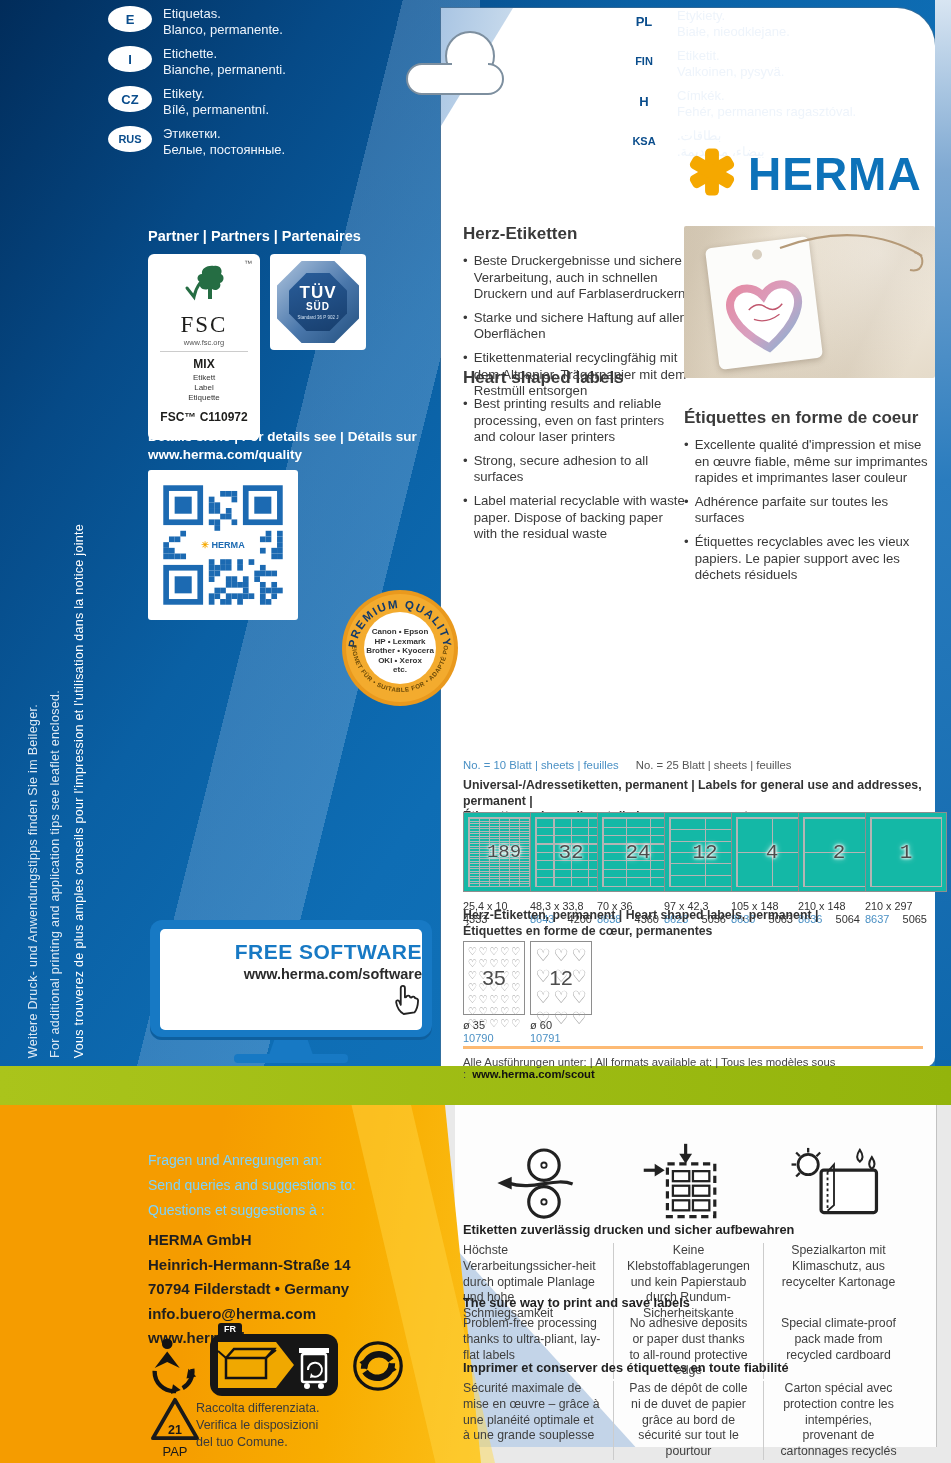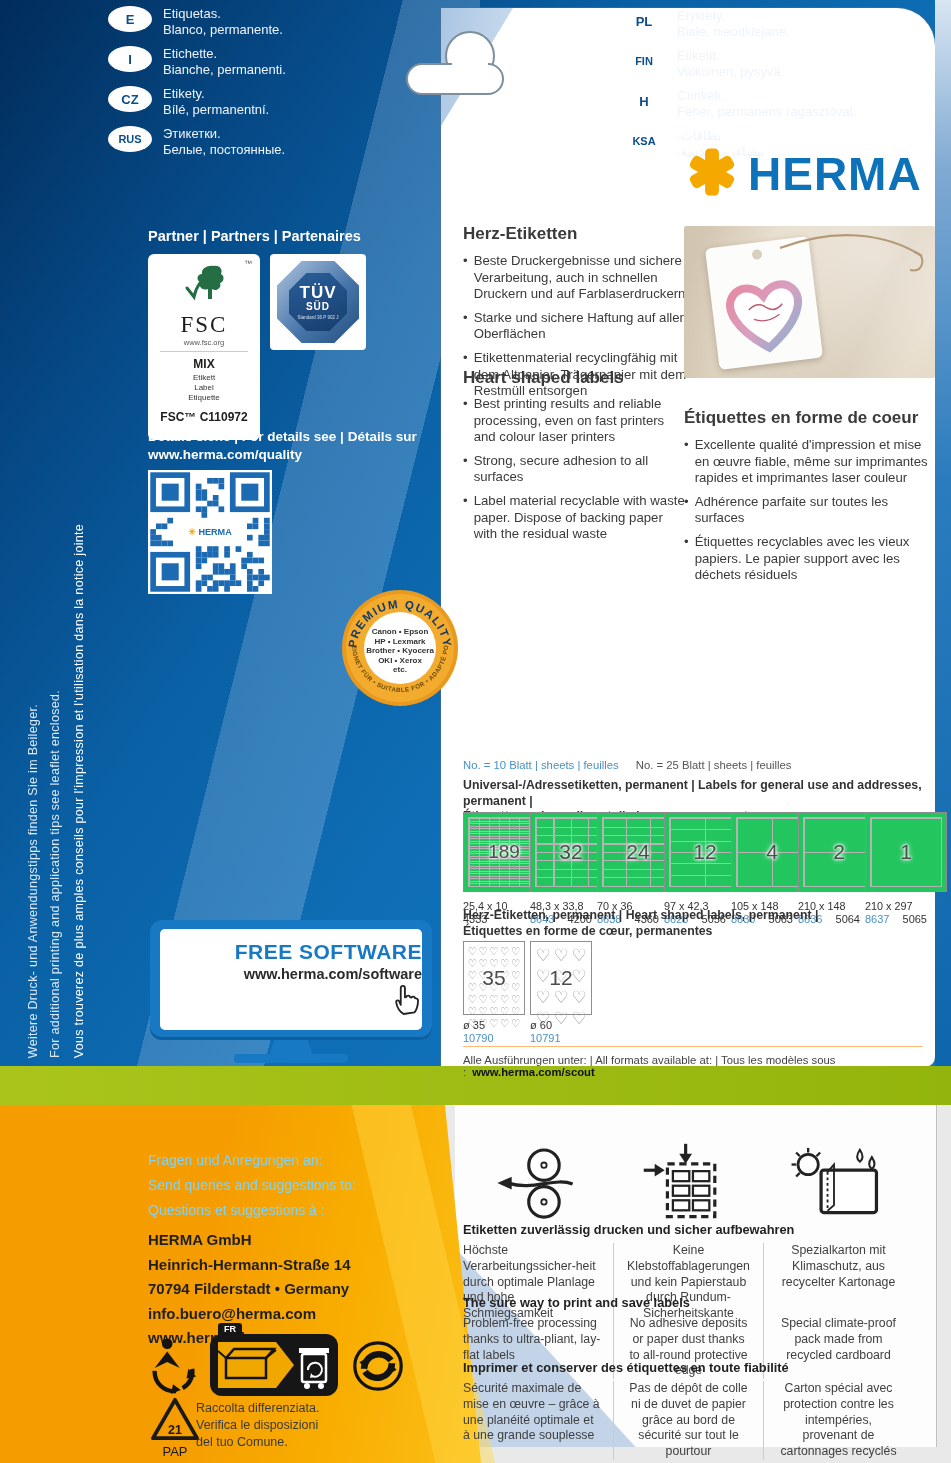--- a/index.html
+++ b/index.html
@@ -59,21 +59,21 @@
     clip-path:polygon(30% 0,70% 0,100% 30%,100% 70%,70% 100%,30% 100%,0 70%,0 30%);
     display:flex;align-items:center;justify-content:center;}
   .octa-in{width:58px;height:58px;background:linear-gradient(160deg,#2a5e9b,#173e6d);
     clip-path:polygon(30% 0,70% 0,100% 30%,100% 70%,70% 100%,30% 100%,0 70%,0 30%);
     display:flex;flex-direction:column;align-items:center;justify-content:center;color:#fff;}
   .tuv1{font-size:17px;font-weight:bold;letter-spacing:1px;line-height:1;}
   .tuv2{font-size:10px;font-weight:bold;letter-spacing:1px;}
   .tuv3{font-size:4.5px;margin-top:3px;color:#cfe0f2;}
 
   .details-t{left:148px;top:428px;color:#fff;font-weight:bold;font-size:13.5px;line-height:18px;}
-  .qr-box{left:148px;top:470px;width:124px;height:124px;background:#fff;border-radius:3px;padding:0;}
+  .qr-box{left:148px;top:470px;width:124px;height:124px;background:#fff;border-radius:3px;padding:13px;}
 
   
   .sec-h{font-size:17px;font-weight:600;color:#3a3a3a;}
   .bullets{width:226px;}
   .bullet{display:flex;gap:6px;font-size:13.2px;line-height:16.6px;color:#3a3a3a;margin-bottom:7px;}
   .dot{flex:0 0 auto;}
   .fr .bullets,.bullets.wide{width:250px;}
 
   
   .photo{left:684px;top:226px;width:251px;height:152px;overflow:hidden;border-radius:2px;
@@ -88,38 +88,38 @@
   .badge{left:340px;top:588px;width:120px;height:120px;}
 
   
   .more-h{left:463px;top:736px;font-size:15.5px;font-weight:bold;color:#222;}
   .no-line{left:463px;top:759px;font-size:11.3px;}
   .no-blue{color:#4a90c4;}
   .no-gray{color:#555;margin-left:14px;}
   .uni-h{left:463px;top:778px;font-size:12.3px;font-weight:bold;color:#333;line-height:15.5px;}
   .pgrid{left:463px;top:812px;display:flex;}
   .prod{width:62px;margin-right:5px;}
-  .tile{width:82px;height:80px;background:#22c55e;border:1px solid #8e8e8e;position:relative;box-sizing:border-box;}
+  .tile{width:82px;height:80px;background:#14b8a6;border:1px solid #8e8e8e;position:relative;box-sizing:border-box;font-family:Liberation Mono, monospace;}
   .cells{position:absolute;inset:4px;border:1px solid #b4b4b4;
     background-image:
      repeating-linear-gradient(to right,#b4b4b4 0,#b4b4b4 1px,transparent 1px,transparent calc(100%/var(--c))),
      repeating-linear-gradient(to bottom,#b4b4b4 0,#b4b4b4 1px,transparent 1px,transparent calc(100%/var(--r)));}
   .tnum{position:absolute;inset:0;display:flex;align-items:center;justify-content:center;
     font-size:21px;color:#4c4c4c;text-shadow:0 0 3px #fff,0 0 3px #fff,0 0 6px #fff;}
   .psize{font-size:10.8px;color:#333;margin-top:8px;white-space:nowrap;}
   .pcodes{display:flex;justify-content:space-between;font-size:11px;margin-top:1px;}
   .cblue{color:#4a90c4;}.cblack{color:#333;}
   .hearts-h{left:463px;top:908px;font-size:12.3px;font-weight:bold;color:#333;line-height:15.5px;}
   .hgridwrap{left:463px;top:941px;display:flex;}
   .htile{width:62px;height:74px;background:#fff;border:1px solid #8e8e8e;position:relative;box-sizing:border-box;}
   .hcells{position:absolute;inset:3px;display:grid;}
   .hcells span{display:flex;align-items:center;justify-content:center;color:#9b9b9b;}
   .hdia{font-size:11px;color:#333;margin-top:4px;}
   .hcode{font-size:11px;color:#4a90c4;margin-top:1px;}
-  .formats{left:463px;top:1046px;font-size:11.3px;color:#444;border-top:1px solid #fdba74;
+  .formats{left:463px;top:1046px;font-size:11.3px;color:#444;border-top:3px solid #fdba74;
     width:460px;padding-top:7px;}
   .formats b{color:#111;margin-left:6px;}
 
   
   .monitor{left:150px;top:920px;width:282px;height:120px;background:#1779c4;border-radius:12px;
     box-shadow:inset 0 -3px 0 #0e5f9e;}
   .screen{position:absolute;left:10px;top:9px;right:10px;bottom:10px;background:#fff;border-radius:5px;
     text-align:right;}
   .fs-title{color:#1779c4;font-size:21px;font-weight:bold;letter-spacing:.5px;margin-top:11px;}
   .fs-url{color:#2b2b2b;font-size:14.5px;font-weight:bold;margin-top:2px;}

